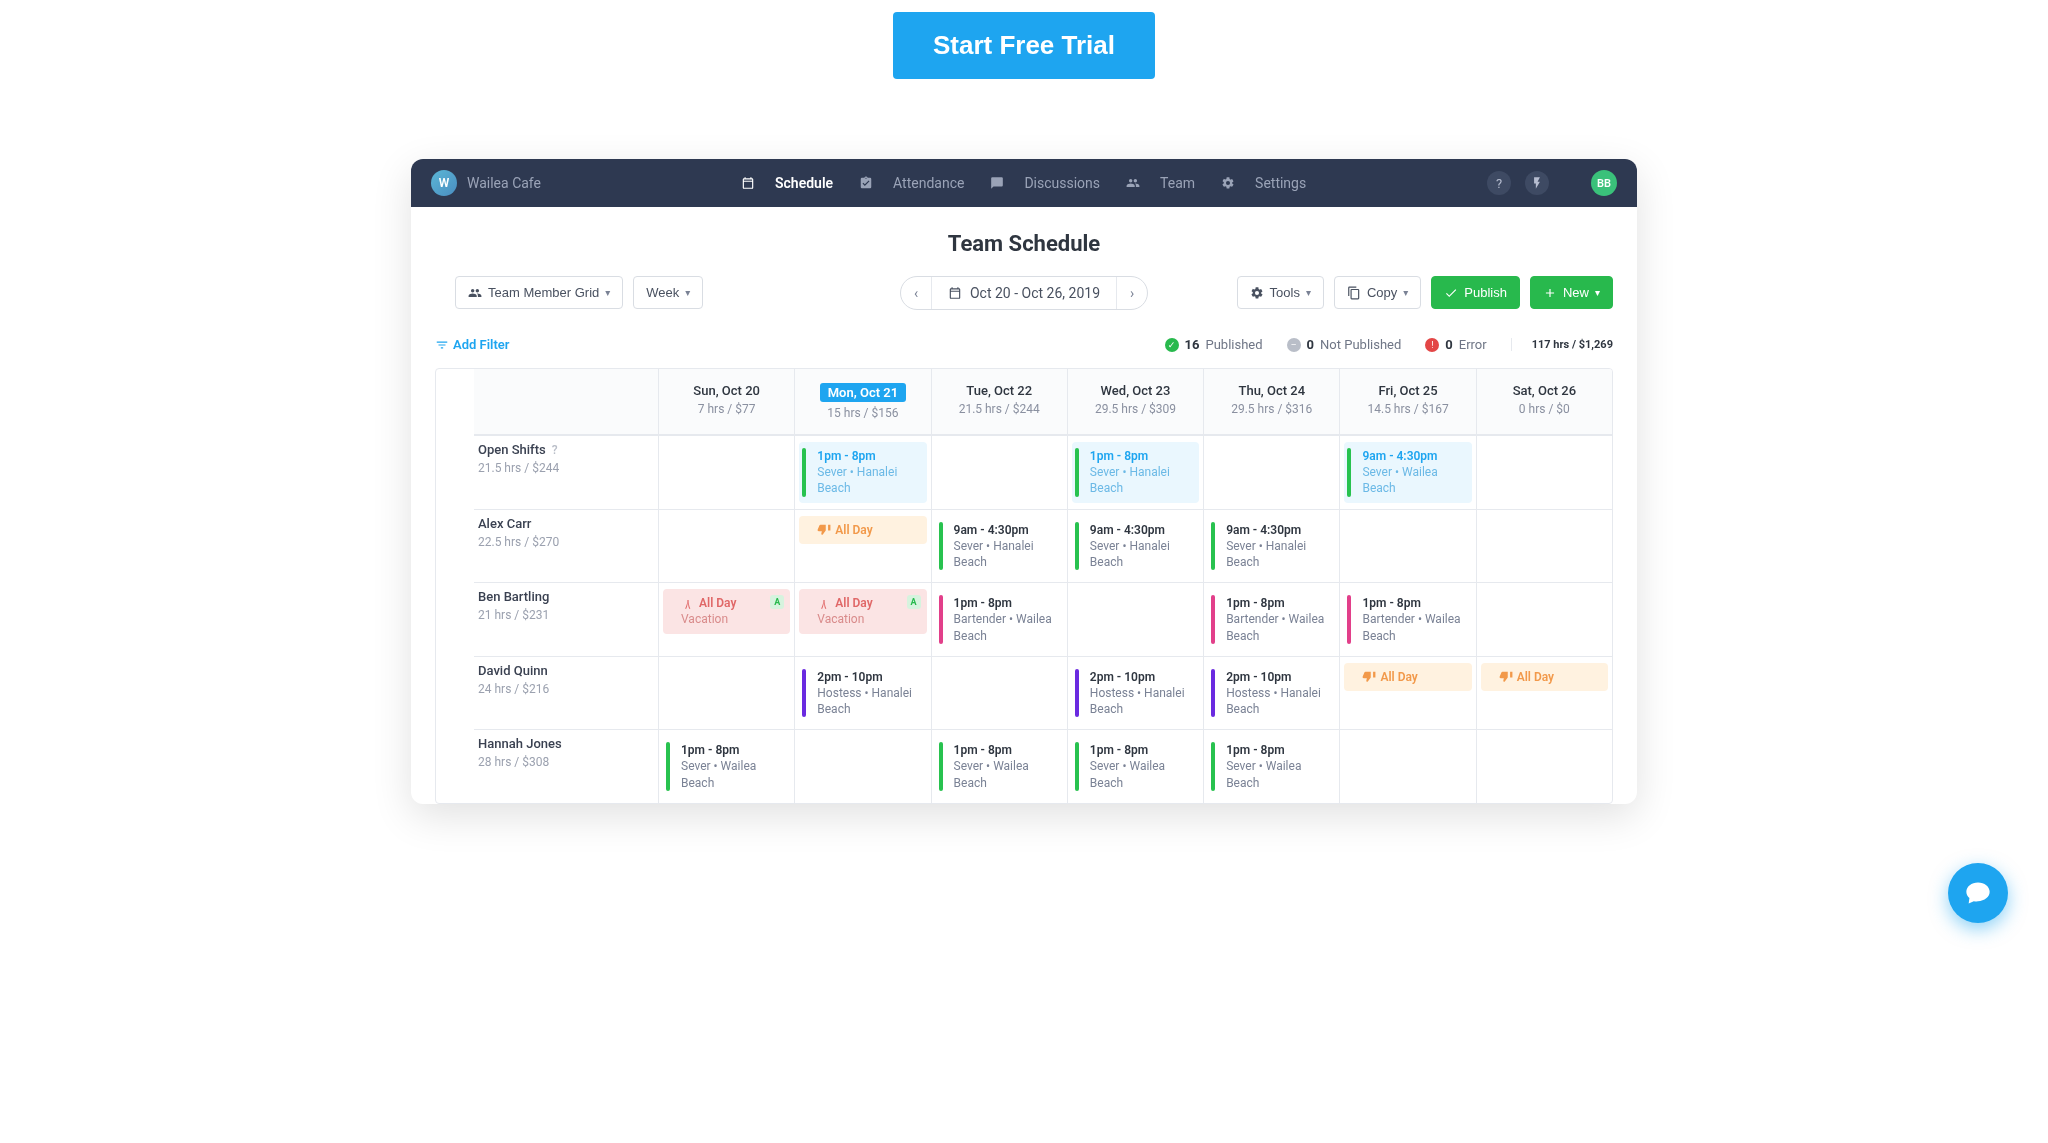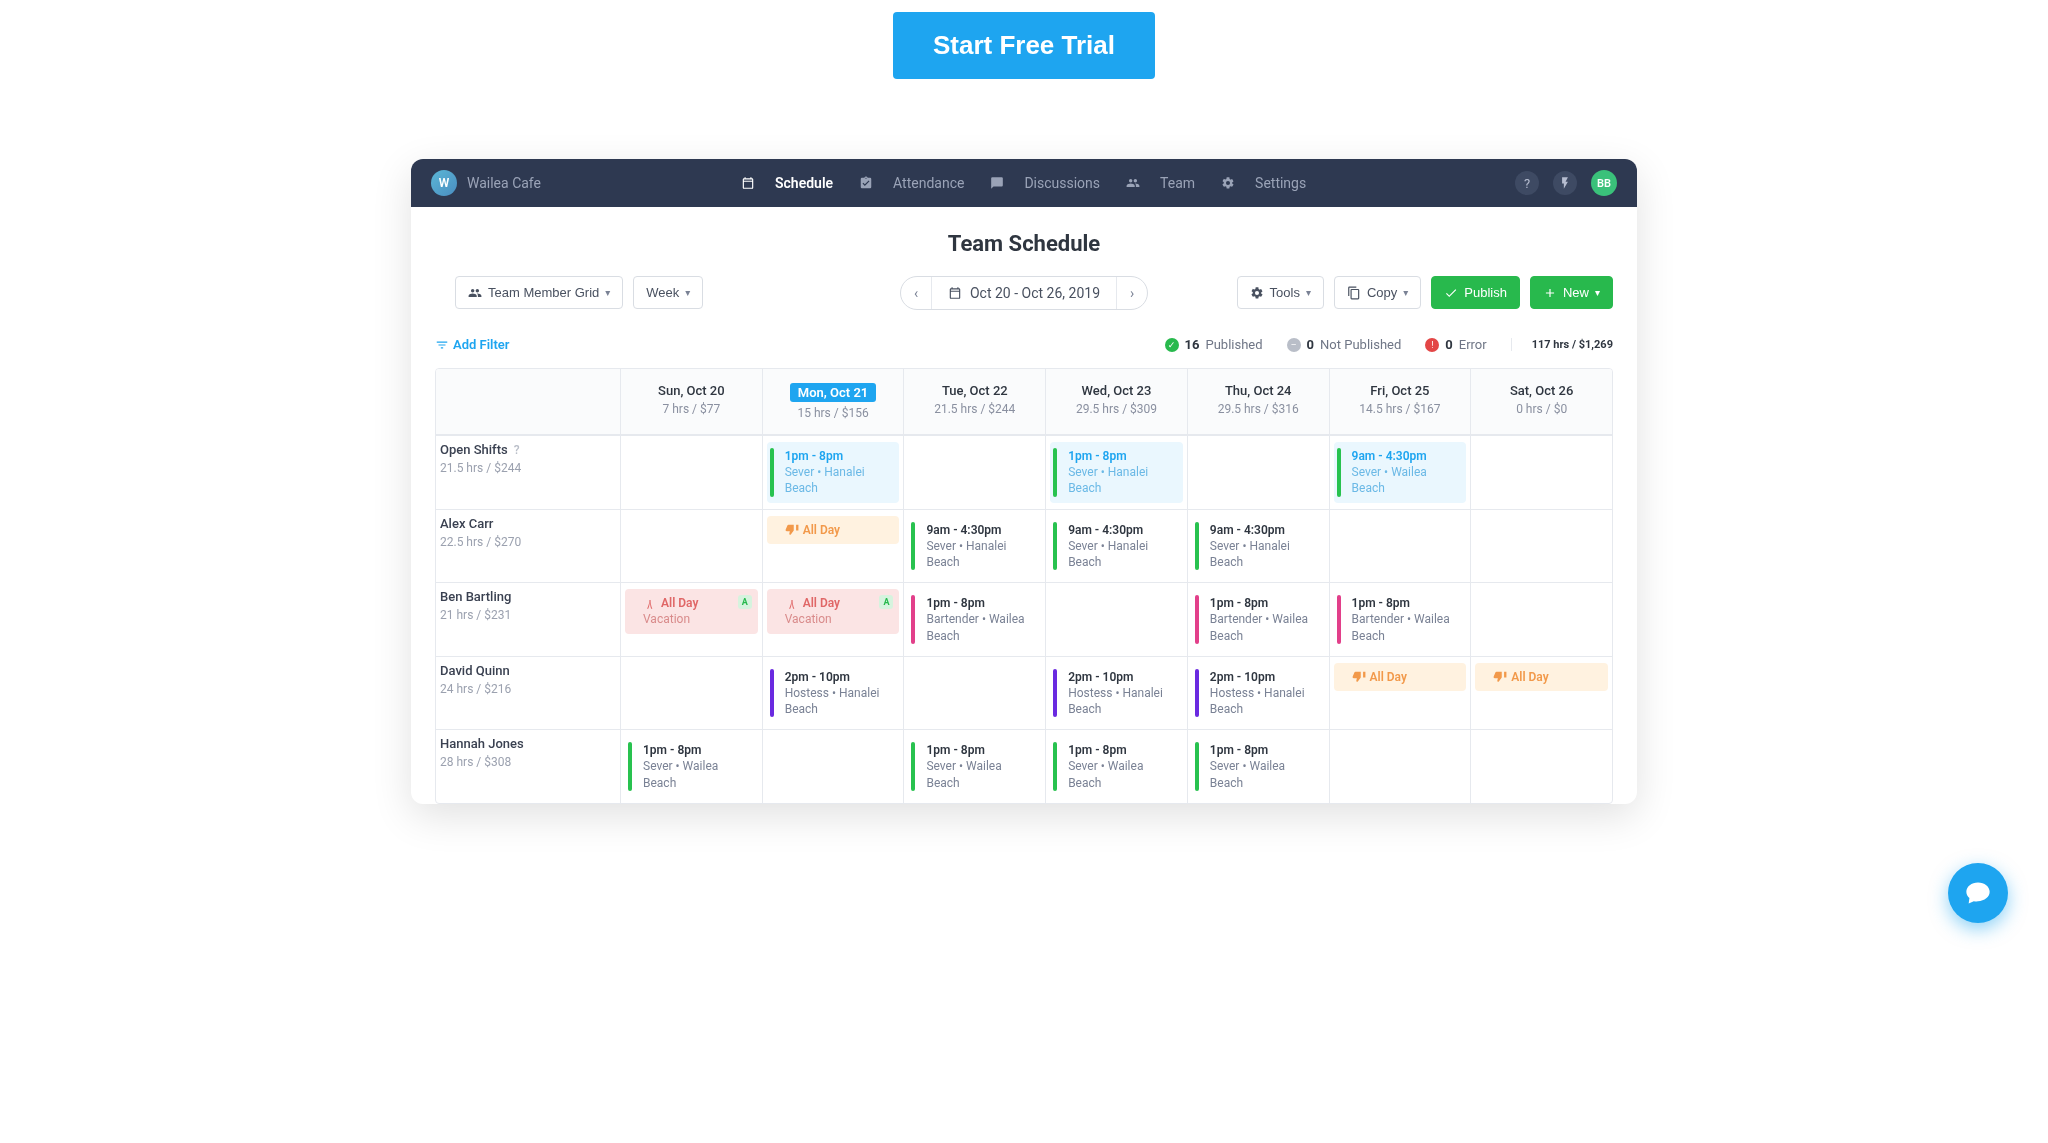--- a/index.html
+++ b/index.html
@@ -54,21 +54,21 @@
   .topnav-spacer { flex: 1; }
   .top-icons { display: flex; align-items: center; gap: 14px; }
   .icon-circle {
     width: 24px; height: 24px; border-radius: 50%; background: #3e4a63;
     display: flex; align-items: center; justify-content: center; color: #b6bdd0;
     font-size: 13px; cursor: pointer;
   }
   .user-avatar {
     width: 26px; height: 26px; border-radius: 50%; background: #3ac17a;
     display: flex; align-items: center; justify-content: center; color: #fff;
-    font-size: 11px; font-weight: 600; cursor: pointer;
+    font-size: 11px; font-weight: 600; cursor: pointer; margin-left: 28px;
   }
   .content { padding: 24px 24px 0; }
   .page-title { text-align: center; font-size: 22px; font-weight: 700; color: #2f3640; margin-bottom: 20px; }
   .toolbar { display: flex; align-items: center; gap: 10px; padding-left: 20px; }
   .btn {
     border: 1px solid #d9dde3; background: #fff; border-radius: 4px;
     padding: 8px 12px; font-size: 13px; color: #495160; cursor: pointer;
     display: inline-flex; align-items: center; gap: 6px;
   }
   .btn .chev { font-size: 10px; color: #7a8295; }
@@ -87,21 +87,21 @@
   .status-item { display: flex; align-items: center; gap: 6px; }
   .dot { width: 14px; height: 14px; border-radius: 50%; display: inline-flex; align-items: center; justify-content: center; font-size: 9px; color: #fff; }
   .dot.green { background: #28b94d; }
   .dot.gray { background: #b9bec8; }
   .dot.red { background: #e34646; }
   .status-item b { color: #2f3640; }
   .totals { font-weight: 700; color: #2f3640; font-size: 11px; padding-left: 20px; border-left: 1px solid #e6e9ee; }
   .grid {
     margin-top: 16px; border: 1px solid #e6e9ee; border-radius: 4px; overflow: hidden;
   }
-  .grid-row { display: grid; grid-template-columns: 184px repeat(7, 1fr); }
+  .grid-row { display: grid; grid-template-columns: 184px repeat(7, 1fr); margin-left: 38px; }
   .grid-head .cell { background: #fafbfc; text-align: center; padding: 14px 6px; border-bottom: 1px solid #e6e9ee; }
   .cell { border-left: 1px solid #e6e9ee; font-size: 13px; }
   .grid-row .cell:first-child { border-left: none; }
   .day-label { color: #2f3640; font-weight: 500; }
   .day-label.active { background: #1ea5f0; color: #fff; border-radius: 3px; padding: 2px 8px; display: inline-block; font-weight: 600; }
   .day-sub { color: #8a90a0; font-size: 12px; margin-top: 4px; }
   .body-row { border-top: 1px solid #e6e9ee; }
   .body-row .rowhead { padding: 14px 12px; }
   .rowhead .name { color: #3a4151; font-weight: 500; display: flex; align-items: center; gap: 6px; }
   .rowhead .sub { color: #9ba1af; font-size: 12px; margin-top: 4px; }

